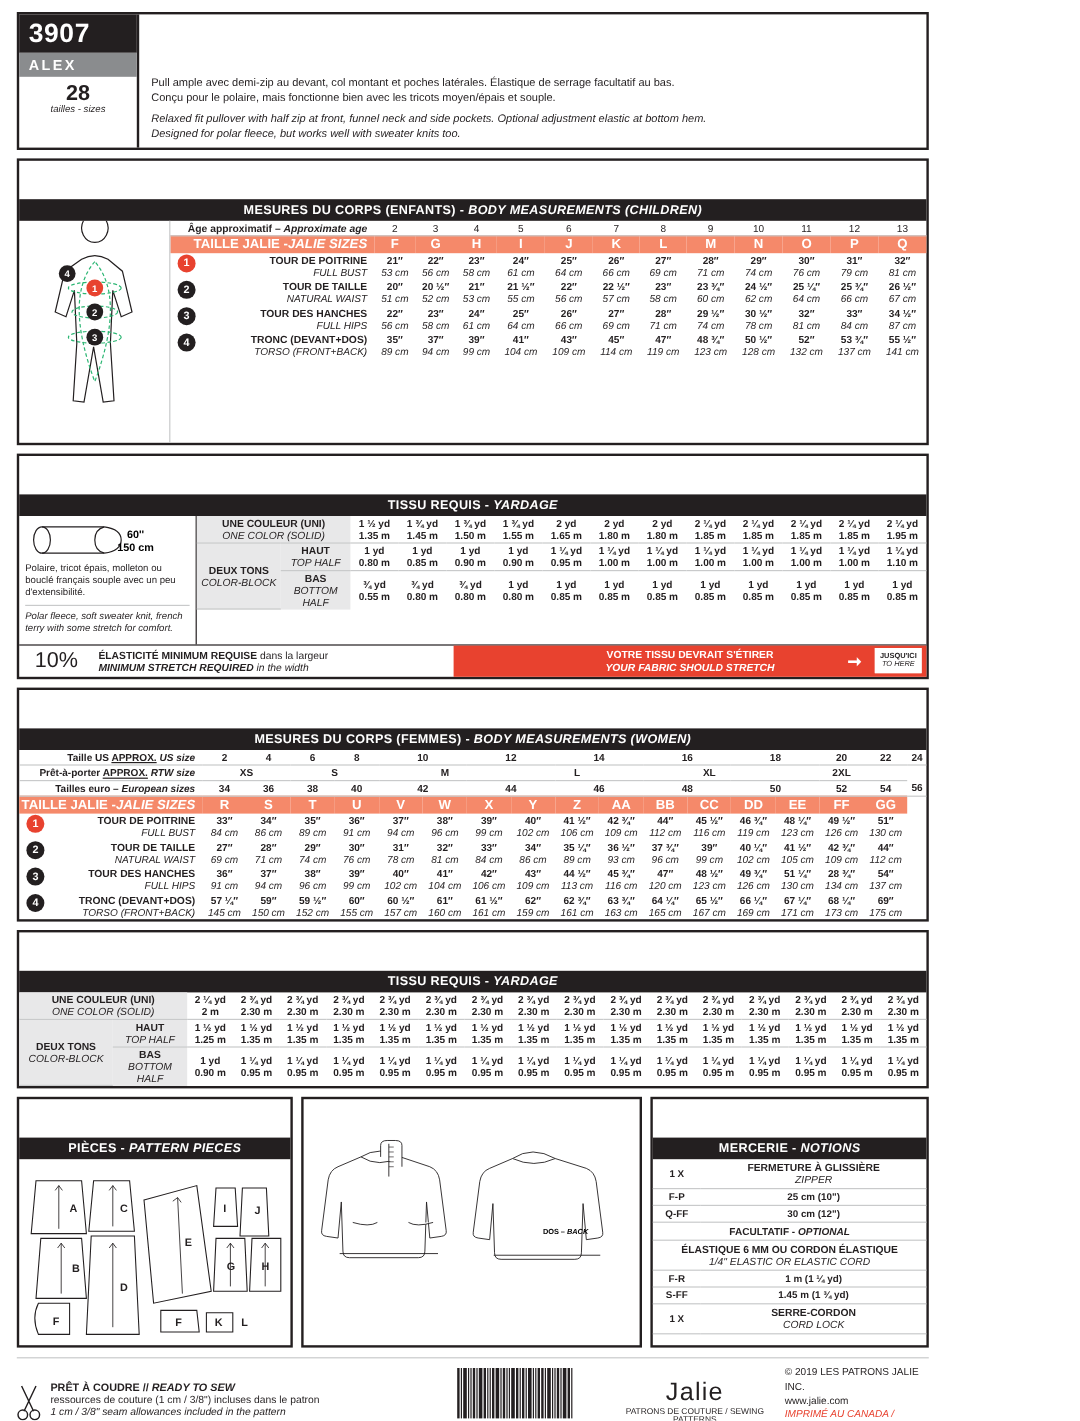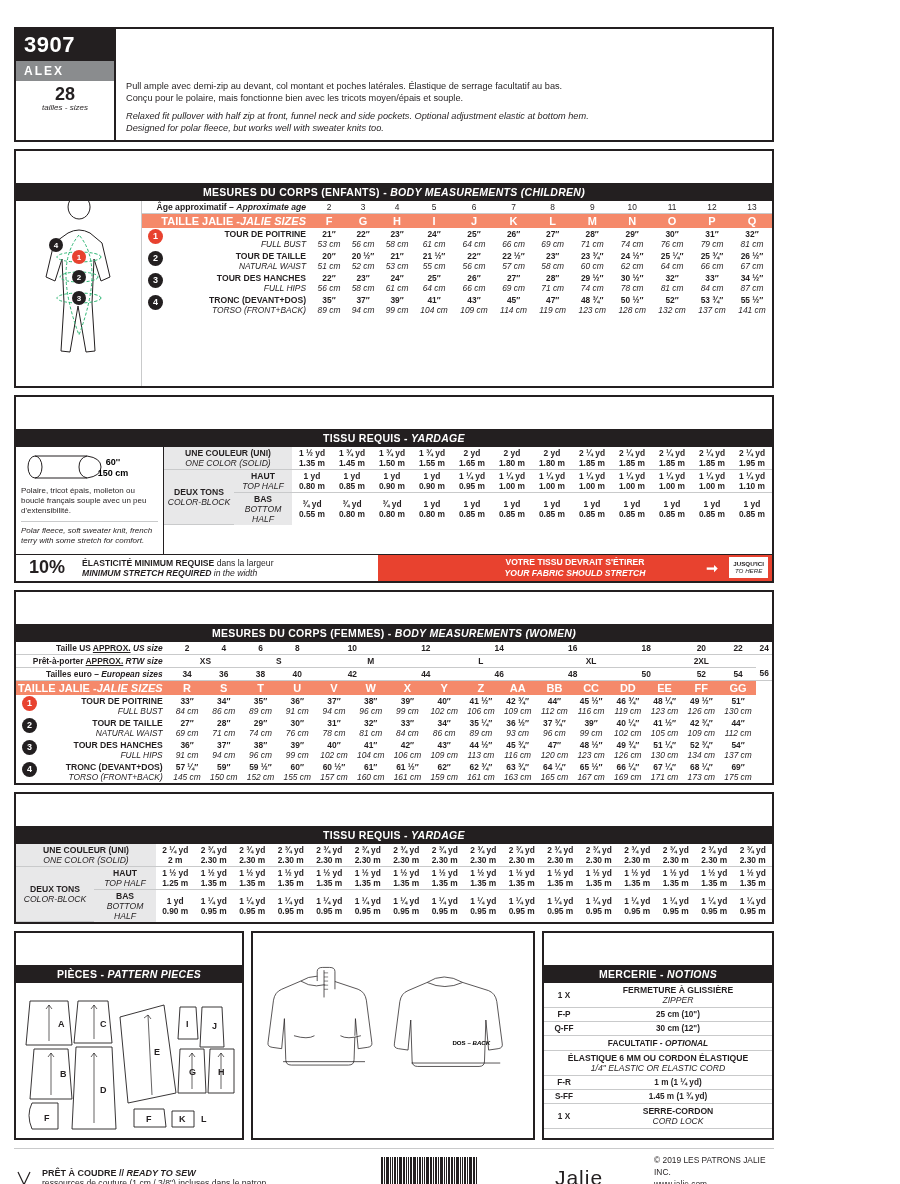--- a/index.html
+++ b/index.html
@@ -5,21 +5,21 @@
   * { box-sizing: border-box; }
   html, body { margin:0; padding:0; }
   body {
     width:900px; height:1184px;
     background:#ffffff;
     font-family:"Liberation Sans", sans-serif;
     color:#231f20;
     font-size:9px;
     -webkit-font-smoothing:antialiased;
   }
-  .page { position:relative; width:788px; height:1184px; padding:27px 14px; }
+  .page { position:relative; width:788px; height:1184px; padding:10px 14px; }
 
   
   .header { display:flex; border:2px solid #231f20; }
   .hdr-left { width:100px; border-right:2px solid #231f20; display:flex; flex-direction:column; }
   .hdr-num { background:#231f20; color:#fff; font-size:22px; font-weight:bold; padding:3px 8px; letter-spacing:0.5px; }
   .hdr-name { background:#8a8c8e; color:#fff; font-size:12px; font-weight:bold; padding:3px 8px; letter-spacing:2px; }
   .hdr-sizes { text-align:center; padding:4px 0 5px; }
   .hdr-sizes .n { font-size:18px; font-weight:bold; line-height:1; }
   .hdr-sizes .l { font-size:8px; font-style:italic; }
   .hdr-right { flex:1; padding:5px 10px; }
@@ -56,21 +56,21 @@
   .yard-wrap { display:flex; }
   .yard-left { width:148px; border-right:1px solid #231f20; font-size:8px; padding:3px 5px; }
   .yard-left .roll { text-align:center; padding:4px 0 2px; }
   .yard-left p { margin:4px 0; line-height:1.3; }
   .yard-left .en { font-style:italic; border-top:1px solid #c9cacb; padding-top:4px; }
   .yard-right { flex:1; }
   .grey-cell { background:#e8e8e9; font-weight:bold; font-size:8.6px; }
   .grey-cell .en { font-style:italic; font-weight:normal; }
 
   .stretch-row { display:flex; align-items:stretch; border-top:1px solid #231f20; }
-  .stretch-10 { width:62px; font-size:18px; font-weight:bold; display:flex; align-items:center; justify-content:center; }
+  .stretch-10 { width:62px; font-size:18px; font-weight:normal; display:flex; align-items:center; justify-content:center; }
   .stretch-txt { flex:0 0 300px; font-size:8.6px; display:flex; align-items:center; padding:3px 4px; }
   .stretch-txt b { font-weight:bold; }
   .stretch-bar { flex:1; background:#e8422f; color:#fff; position:relative; display:flex; align-items:center; justify-content:center; font-size:8.6px; font-weight:bold; text-align:center; }
   .stretch-bar .lines { line-height:1.25; }
   .stretch-bar .lines .en { font-style:italic; }
   .jusqu { position:absolute; right:4px; top:2px; background:#fff; color:#231f20; font-size:6.2px; font-weight:bold; text-align:center; padding:2px 3px; line-height:1.2; border:1px solid #fff;}
   .jusqu .en { font-style:italic; font-weight:normal; }
 
   
   .sub-head td { font-weight:bold; font-size:8.4px; }
@@ -904,21 +904,21 @@
             </td>
         <td>
               <div class="imp">49 ¾″</div>
               <div class="met">126 cm</div>
             </td>
         <td>
               <div class="imp">51 ¼″</div>
               <div class="met">130 cm</div>
             </td>
         <td>
-              <div class="imp">52 ¾″</div>
+              <div class="imp">28 ¾″</div>
               <div class="met">134 cm</div>
             </td>
         <td>
               <div class="imp">54″</div>
               <div class="met">137 cm</div>
             </td>
       </tr>
       <tr>
         <td class="lbl">
           <span style="float:left;margin-left:4px;"><span class="num-badge">4</span></span>

